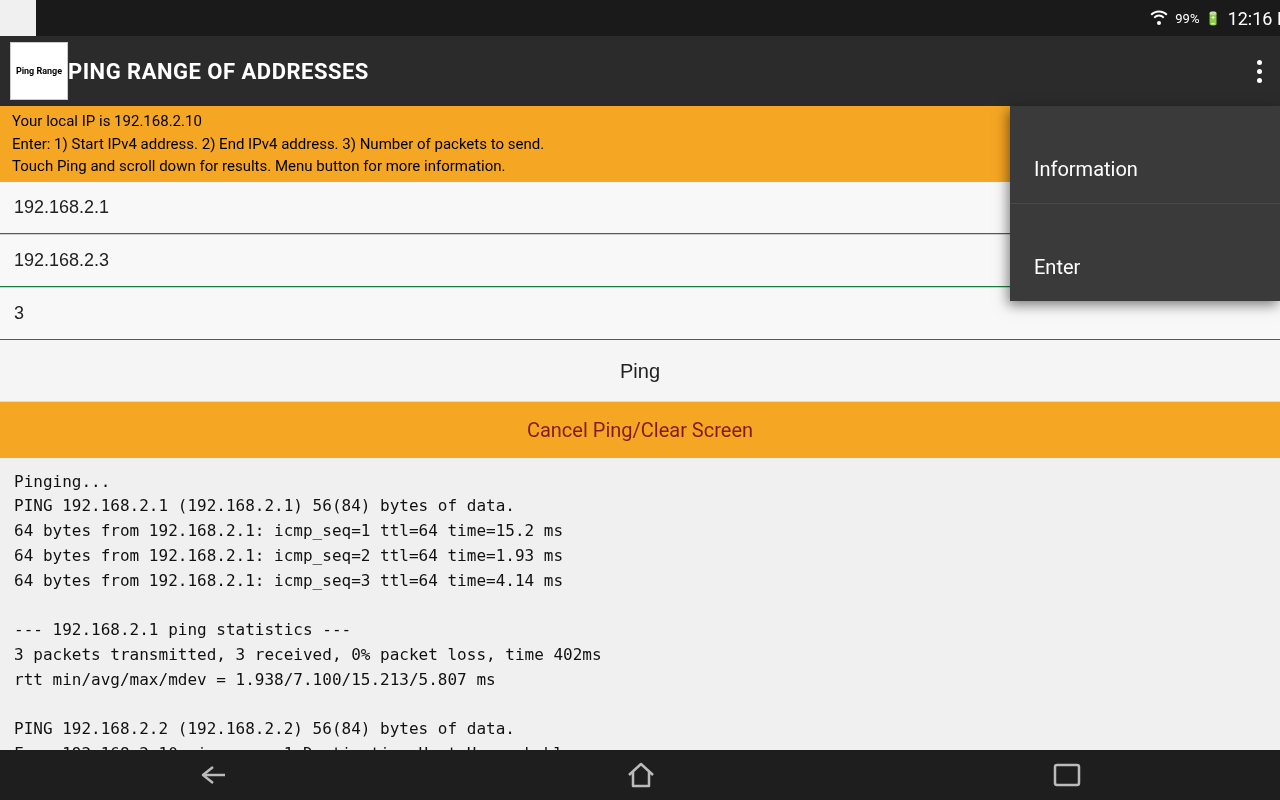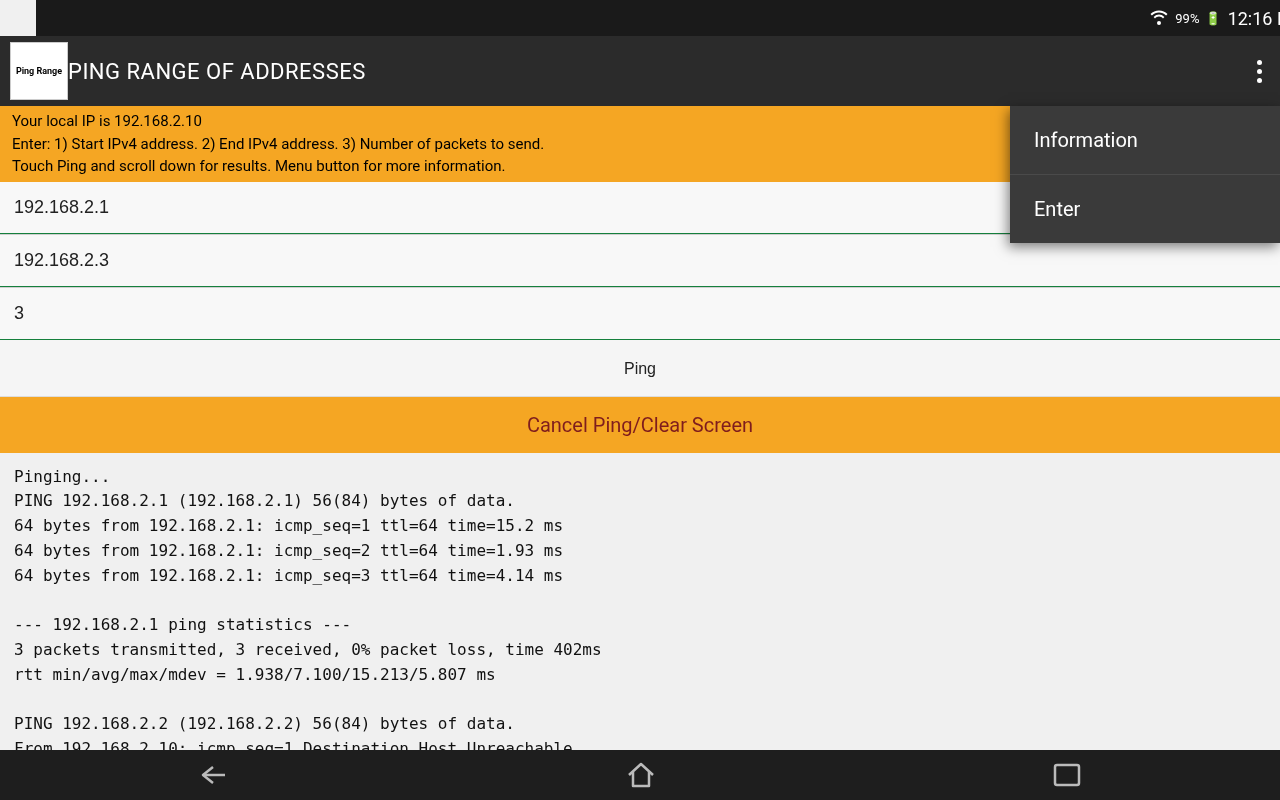--- a/index.html
+++ b/index.html
@@ -53,21 +53,21 @@
       color: #000;
       border: 1px solid #ccc;
       text-align: center;
       line-height: 1.2;
       flex-shrink: 0;
     }
     #app-title {
       flex: 1;
       color: #ffffff;
       font-size: 22px;
-      font-weight: 400;
+      font-weight: 700;
       letter-spacing: 0.5px;
     }
     #menu-dots {
       color: #fff;
       font-size: 24px;
       cursor: pointer;
       padding: 8px;
       display: flex;
       flex-direction: column;
       gap: 4px;
@@ -120,21 +120,21 @@
       background: #f5f5f5;
       display: flex;
       align-items: center;
       justify-content: center;
       padding: 20px 0 18px 0;
       border-bottom: 1px solid #ddd;
     }
     #ping-btn {
       background: transparent;
       border: none;
-      font-size: 16px;
+      font-size: 20px;
       color: #222;
       cursor: pointer;
       font-weight: 400;
     }
 
     
     #cancel-btn-row {
       background: #f5a623;
       height: 56px;
       display: flex;
@@ -192,20 +192,21 @@
       background: #3a3a3a;
       z-index: 100;
       box-shadow: -2px 4px 12px rgba(0,0,0,0.5);
     }
     .menu-item {
       padding: 22px 24px;
       font-size: 20px;
       color: #ffffff;
       cursor: pointer;
       border-bottom: 1px solid #4a4a4a;
+      margin-top: 29px;
     }
     .menu-item:last-child {
       border-bottom: none;
     }
   </style>
 </head>
 <body>
 
 <div id="status-bar">
   <div class="status-icons">

